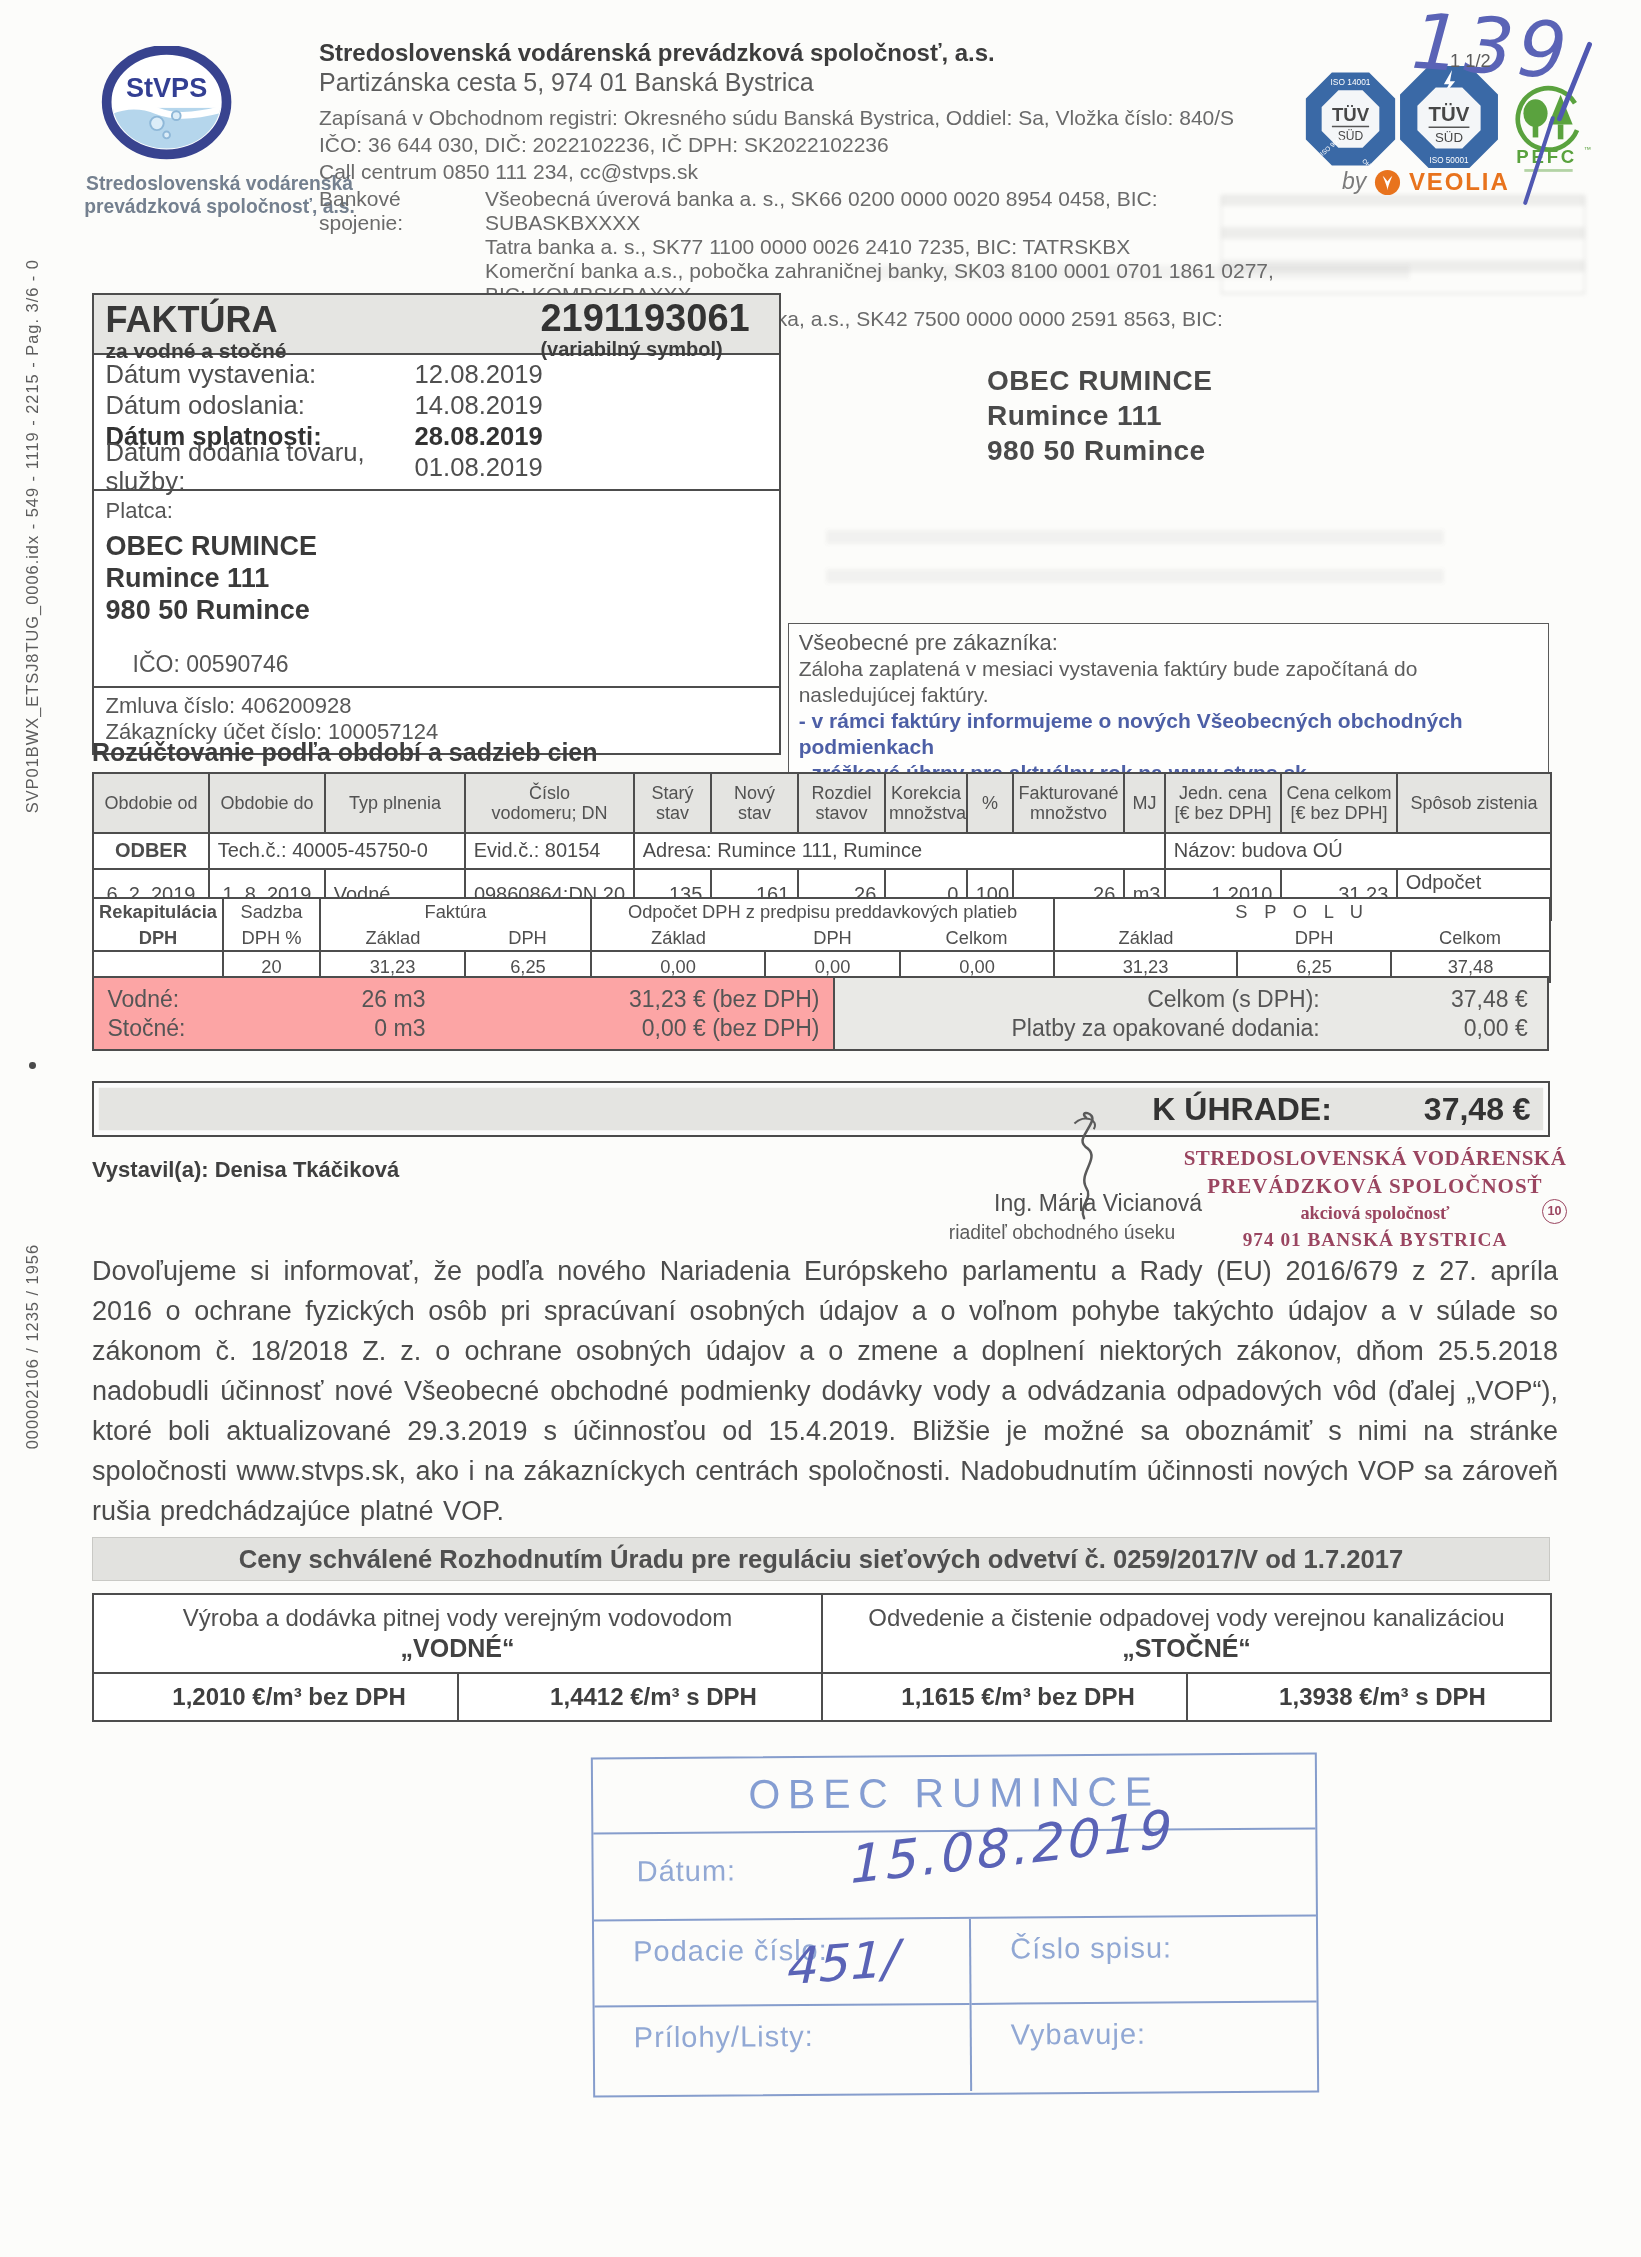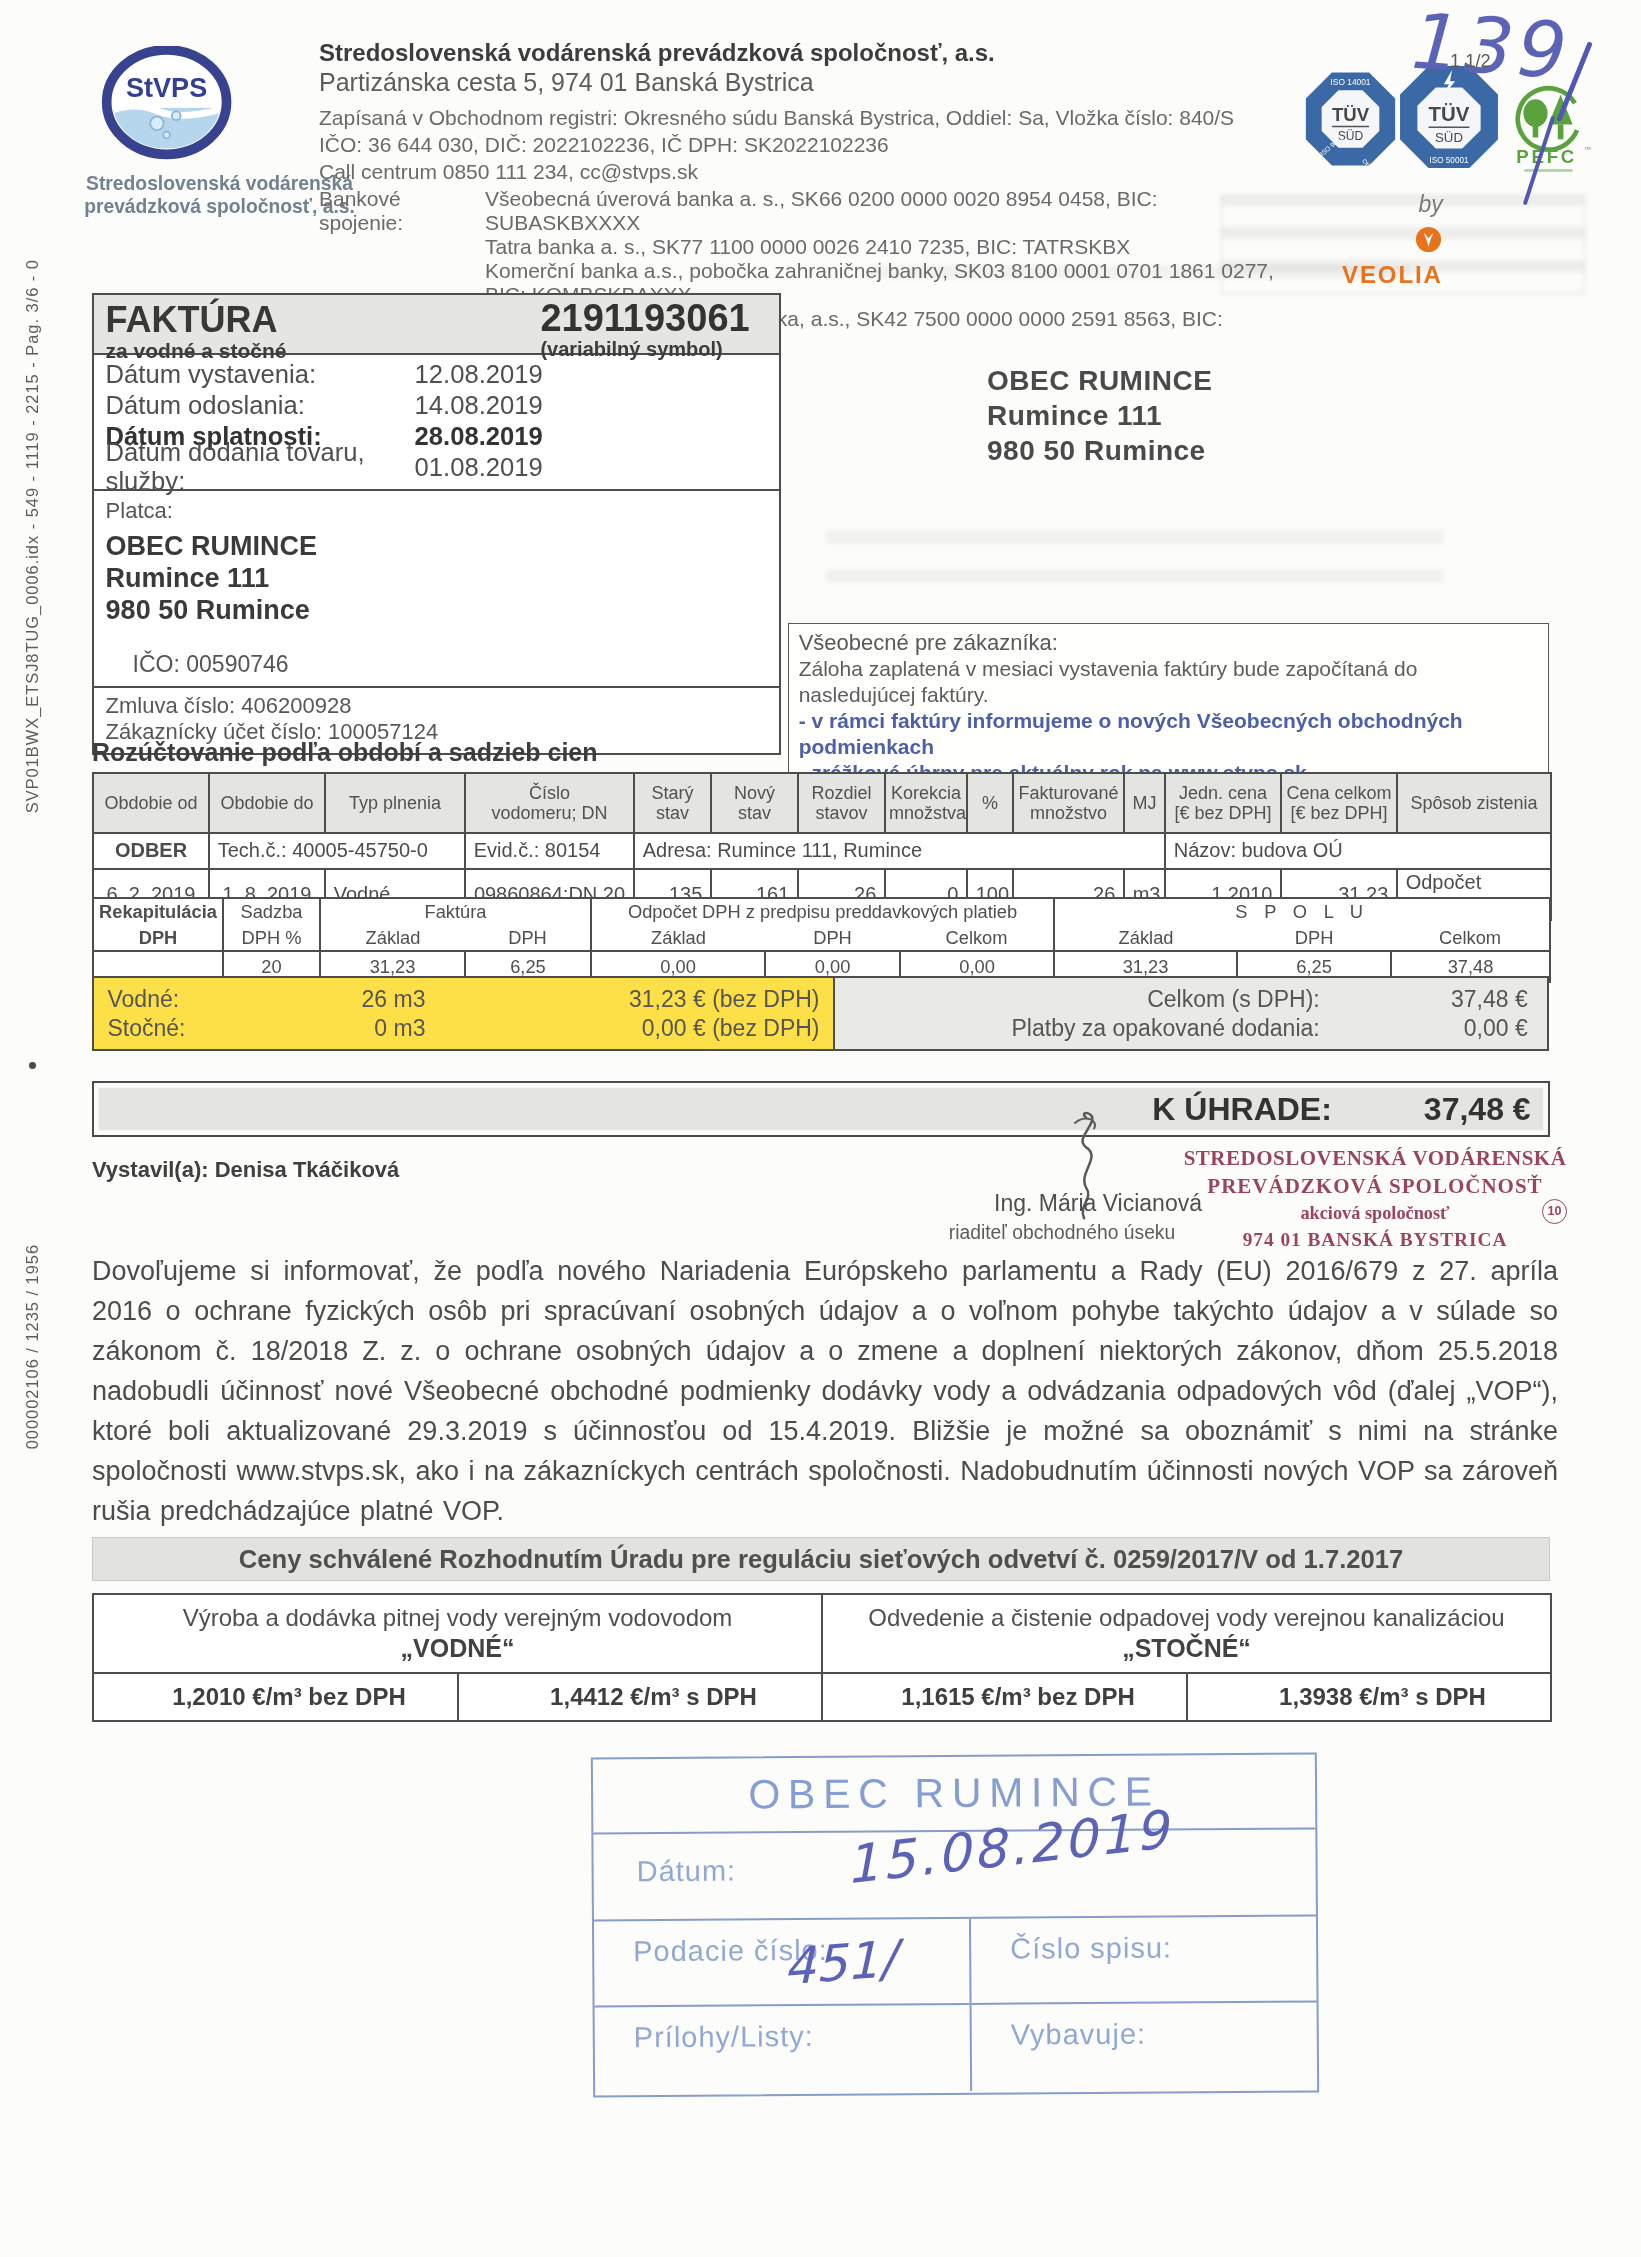--- a/index.html
+++ b/index.html
@@ -20,21 +20,21 @@
   .company-block{position:absolute;left:319px;top:39px;width:966px;}
   .co-name{font-weight:bold;font-size:24px;color:#3c3c3c;}
   .co-addr{font-size:25px;color:#5c5c5c;margin-top:1px;}
   .co-reg{font-size:21px;color:#6a6a6a;margin-top:8.7px;}
   .co-ids,.co-contact{font-size:21px;color:#6a6a6a;margin-top:3px;}
   .bank-row{display:flex;margin-top:2.9px;font-size:21px;color:#6a6a6a;}
   .bank-label{width:166px;flex:none;}
   .bank-lines div{line-height:24px;}
   
   .badges{position:absolute;left:1292px;top:56px;width:319px;height:164px;}
-  .veolia{position:absolute;left:50px;top:135px;display:flex;align-items:flex-end;gap:6.8px;flex-direction:column;}
+  .veolia{position:absolute;left:50px;top:112px;display:flex;align-items:flex-start;gap:6.8px;}
   .veolia .by{font-style:italic;font-size:23px;color:#7b7b7b;}
   .veolia .vname{font-weight:bold;font-size:24px;letter-spacing:1.9px;color:#e8731d;}
   .hand-corner{position:absolute;left:1412px;top:1.9px;color:#5058b2;transform:rotate(4deg);font-style:italic;}
   .hand-corner .num{font-size:77px;letter-spacing:3.9px;font-family:"DejaVu Sans",sans-serif;}
   .hand-slash{position:absolute;background:#5058b2;border-radius:2.9px;}
   .page-ind{position:absolute;left:1450px;top:50px;font-size:18.3px;color:#5b5b5b;}
   
   .inv{position:absolute;left:92px;top:293px;width:689px;border:2.4px solid #4d4d4d;background:#fff;box-sizing:border-box;}
   .inv-head{background:#e5e5e2;border-bottom:2.4px solid #4d4d4d;display:flex;justify-content:space-between;padding:5.8px 11.6px 7.7px;height:60px;box-sizing:border-box;}
   .inv-title{font-size:36px;font-weight:bold;color:#383838;line-height:37px;}
@@ -71,21 +71,21 @@
   
   .recap{position:absolute;left:92px;top:897px;}
   .recap table{width:1458px;}
   .recap td{font-size:18.3px;color:#4f4f4f;text-align:center;padding:1px 0;background:#fff;}
   .recap .r1 td{height:24px;border-top:2.4px solid #4d4d4d;}
   .recap .r2 td{height:23px;border-bottom:2.4px solid #4d4d4d;}
   .recap .bl2{border-left:2.4px solid #4d4d4d;} .recap .br2{border-right:2.4px solid #4d4d4d;}
   .recap .r3 td{height:27px;border:2.4px solid #4d4d4d;}
   .sp{letter-spacing:5.8px;}
   
-  .tot-left{position:absolute;left:92px;top:976px;width:743px;height:75px;border:2.4px solid #4d4d4d;background:#fde047;box-sizing:border-box;padding:6.8px 13.5px;}
+  .tot-left{position:absolute;left:92px;top:976px;width:743px;height:75px;border:2.4px solid #4d4d4d;background:#fca5a5;box-sizing:border-box;padding:6.8px 13.5px;}
   .tot-left .row{display:flex;font-size:23px;line-height:29px;color:#555;}
   .tot-left .c1{width:135px;} .tot-left .c2{width:183px;text-align:right;} .tot-left .c3{flex:1;text-align:right;}
   .tot-right{position:absolute;left:833px;top:976px;width:716px;height:75px;border:2.4px solid #4d4d4d;background:#e9e9e6;box-sizing:border-box;padding:6.8px 19.3px;}
   .tot-right .row{display:flex;justify-content:flex-end;font-size:23px;line-height:29px;color:#555;}
   .tot-right .c1{text-align:right;} .tot-right .c2{width:208px;text-align:right;}
   
   .due{position:absolute;left:92px;top:1081px;width:1458px;height:56px;background:#e4e4e1;border:2.9px solid #4a4a4a;
        box-sizing:border-box;box-shadow:inset 0 0 0 4.8px rgba(255,255,255,.85);
        display:flex;align-items:center;justify-content:flex-end;gap:92px;padding-right:17.4px;}
   .due .lbl,.due .val{font-size:32px;font-weight:bold;color:#333;}

